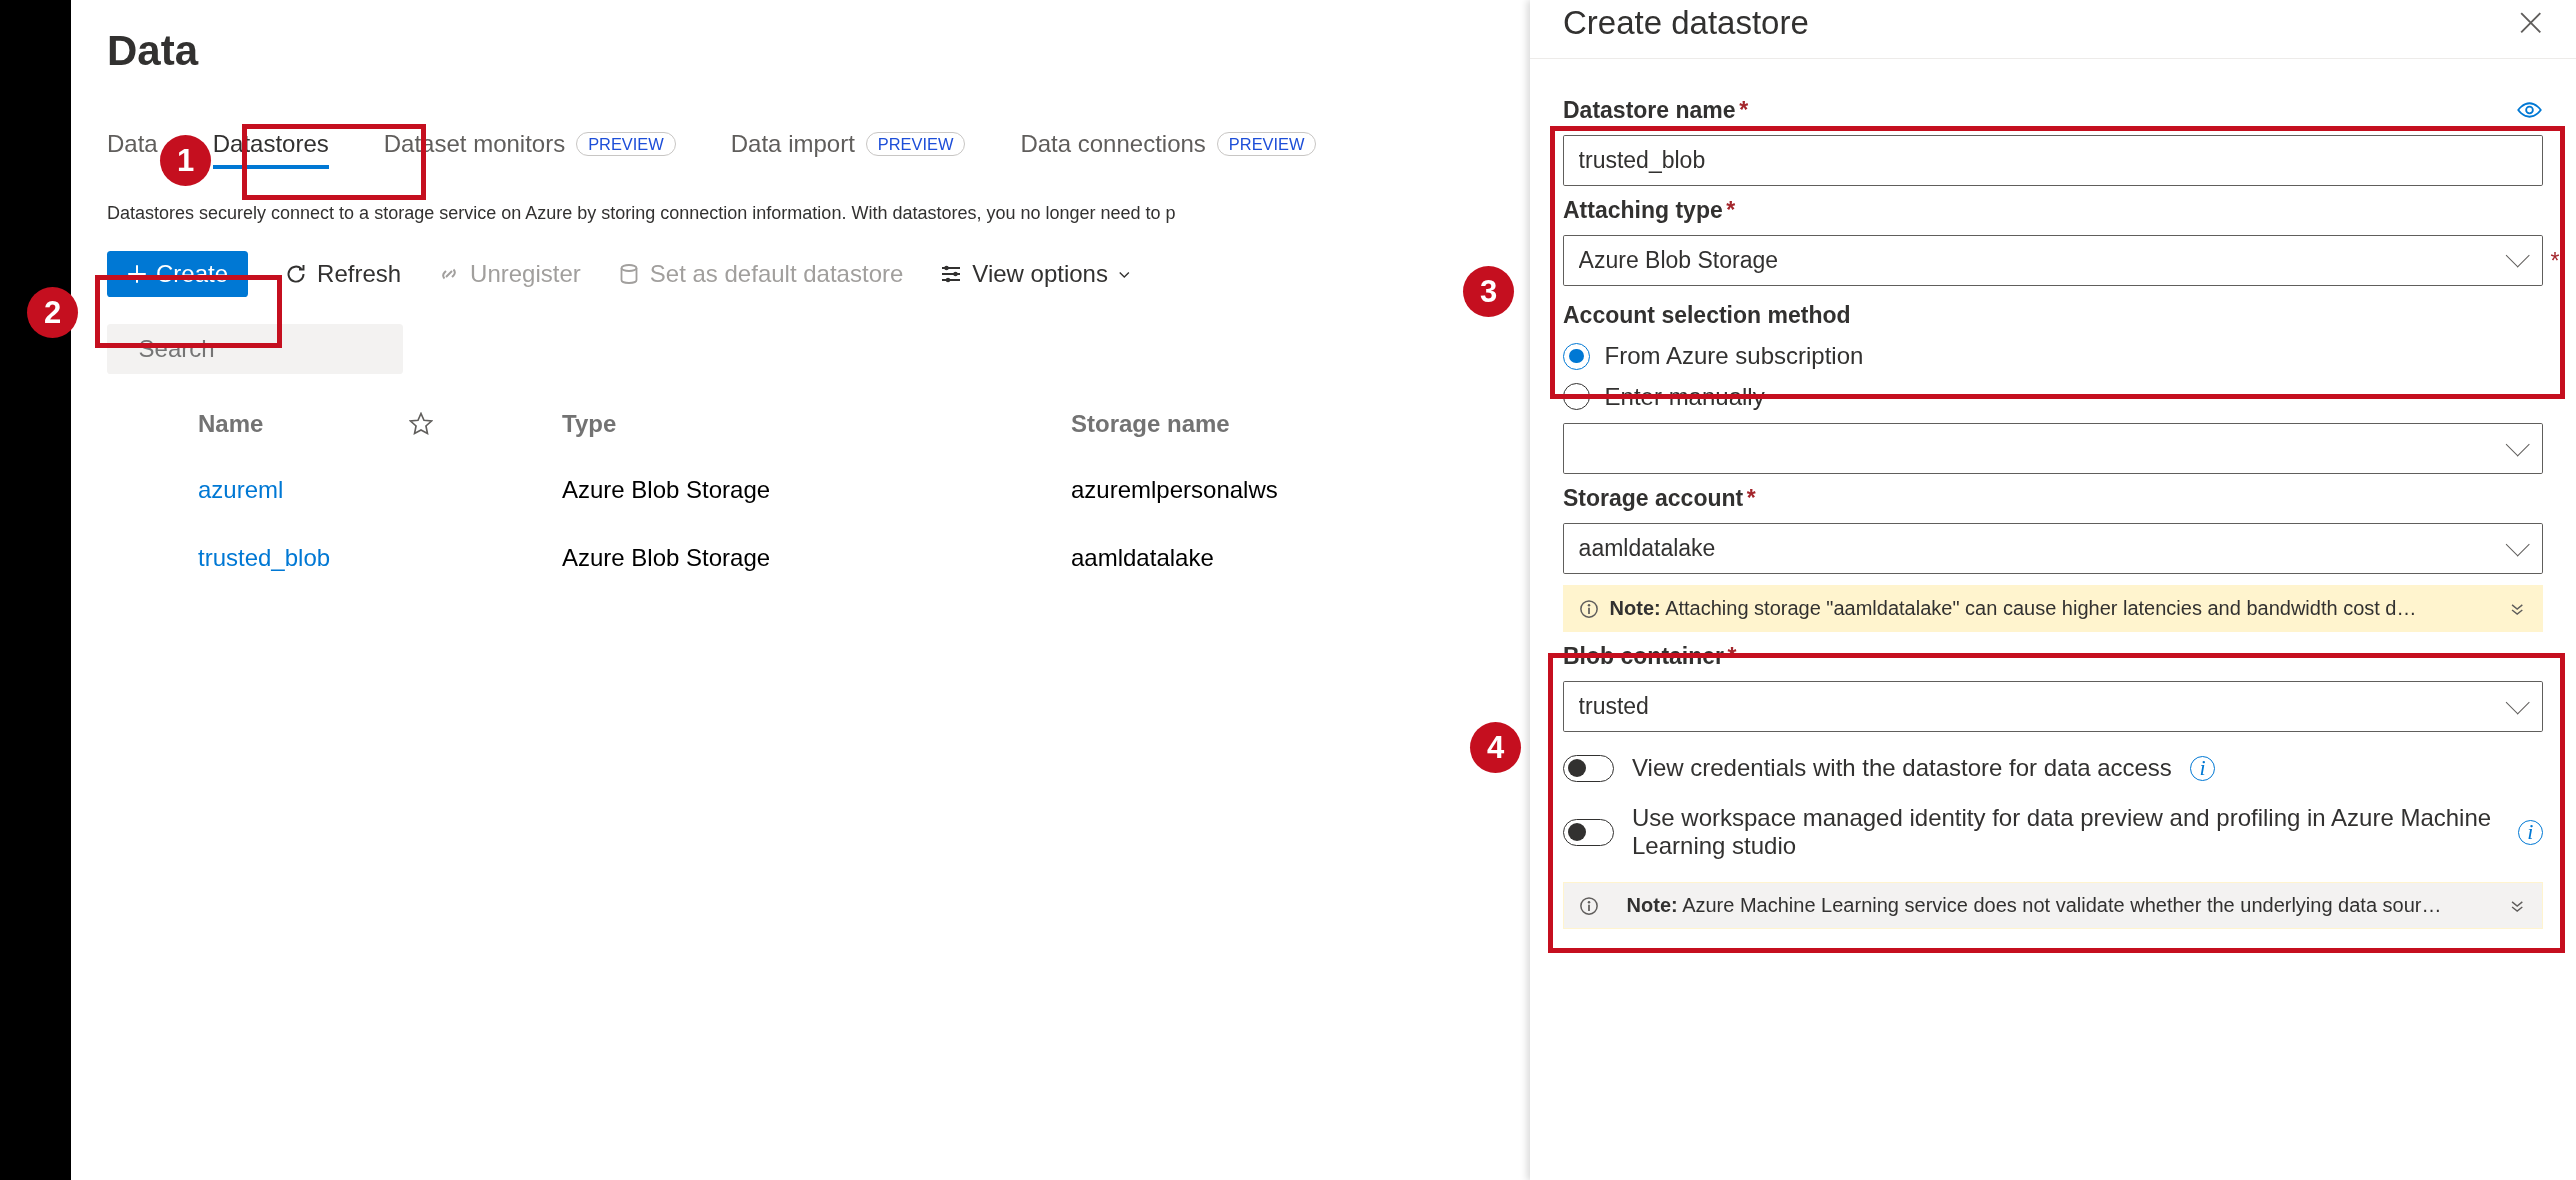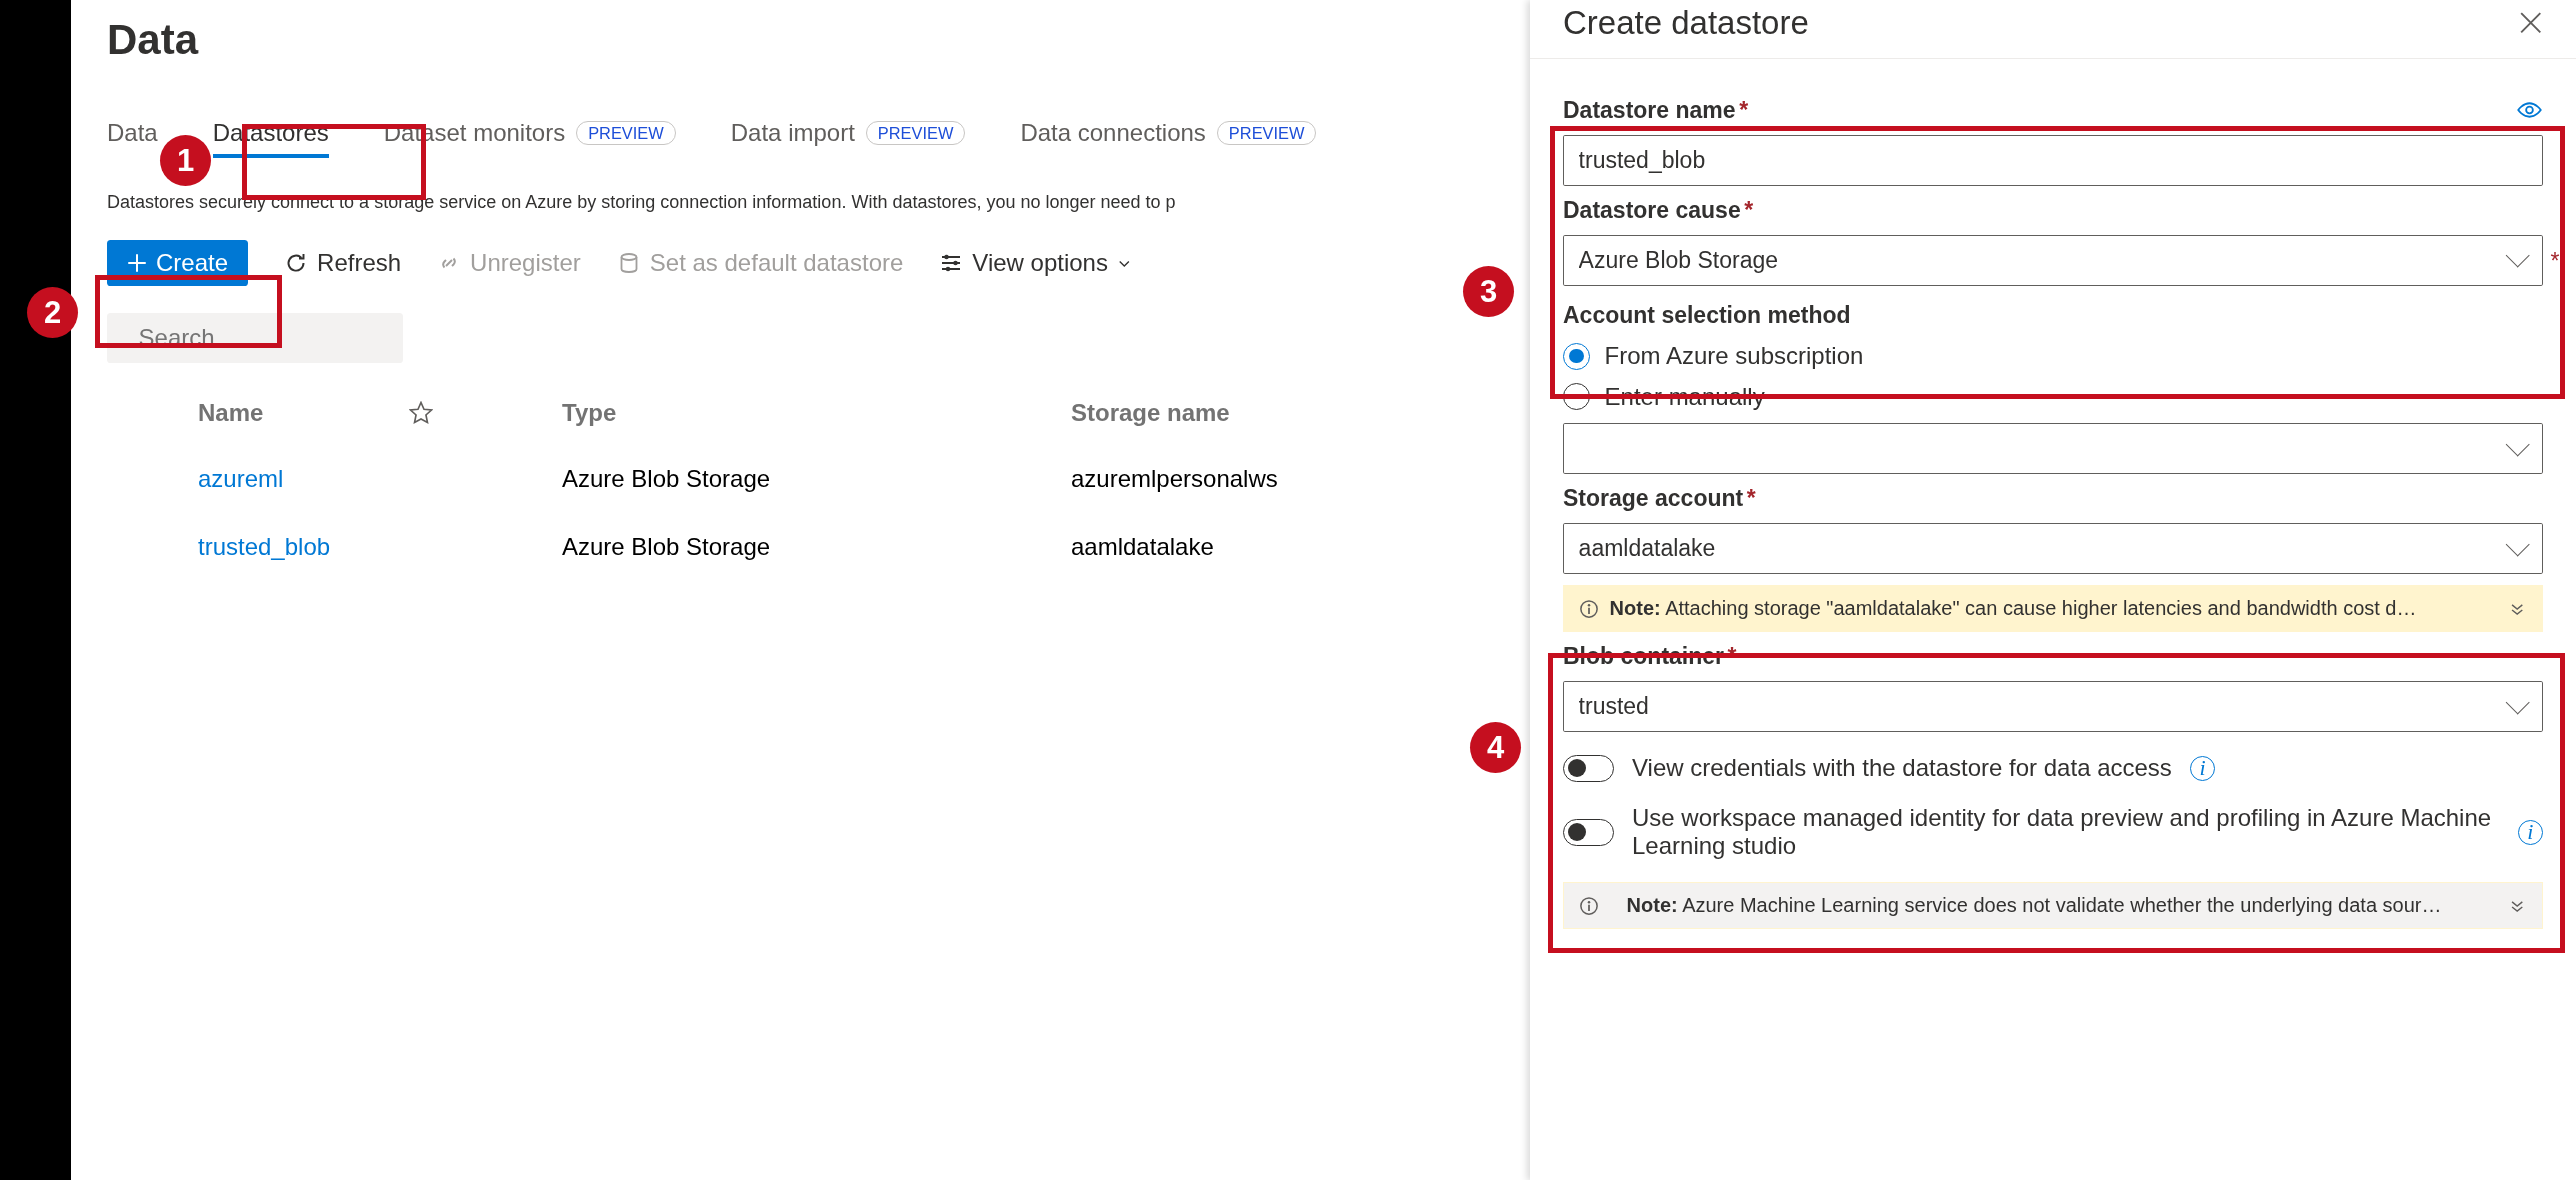--- a/index.html
+++ b/index.html
@@ -5,21 +5,21 @@
   * { margin: 0; padding: 0; box-sizing: border-box; font-family: "Segoe UI", "Segoe UI Web", Arial, sans-serif; }
   body { background: #000; width: 2576px; height: 1181px; overflow: hidden; }
   .stage { position: relative; width: 2576px; height: 1181px; }
 
   
   .black-strip { position: absolute; left:0; top:0; width:71px; height:1181px; background:#000; }
 
   
   .main { position: absolute; left:71px; top:0; right:0; bottom:0; background:#fff; }
 
-  .page-pad { padding: 16px 0 0 36px; }
+  .page-pad { padding: 27px 0 0 36px; }
 
   .page-title { font-size: 42px; font-weight: 600; color:#323130; margin-bottom: 55px; }
 
   
   .tab-row { display:flex; align-items:center; gap:55px; font-size: 24px; color:#605e5c; margin-bottom: 36px; }
   .tab { display:flex; align-items:center; gap:11px; cursor:pointer; padding-bottom:9px; position:relative; }
   .tab.active { color:#323130; font-weight:400; }
   .tab.active::after { content:""; position:absolute; left:0; right:0; bottom:-1.8px; height:3.6px; background:#0078d4; }
   .preview-badge { font-size:16.4px; color:#1d4ed8; border:0.9px solid #c8c6c4; border-radius:18px; padding:1.8px 11px; }
 
@@ -219,21 +219,21 @@
               <path d="M12 2C6 2 2 8 2 8s4 6 10 6 10-6 10-6-4-6-10-6z" fill="none" stroke="#0078d4" stroke-width="1.6"></path>
               <circle cx="12" cy="8" r="3" fill="none" stroke="#0078d4" stroke-width="1.6"></circle>
             </svg>
         </span>
       </div>
       <div class="field-row">
         <input class="txt-input" value="trusted_blob" style="">
       </div>
 
       <div class="field-label">
-        <span>Datastore cause</span><span class="req">*</span>
+        <span>Attaching type</span><span class="req">*</span>
       </div>
       <div class="field-row">
         <div class="select-wrap">
           <input class="select-input" readonly="" value="Azure Blob Storage" style="">
         </div>
         <span class="side-asterisk">*</span>
       </div>
 
       <div class="field-label" style="margin-top:16.4px;">Account selection method</div>
 

